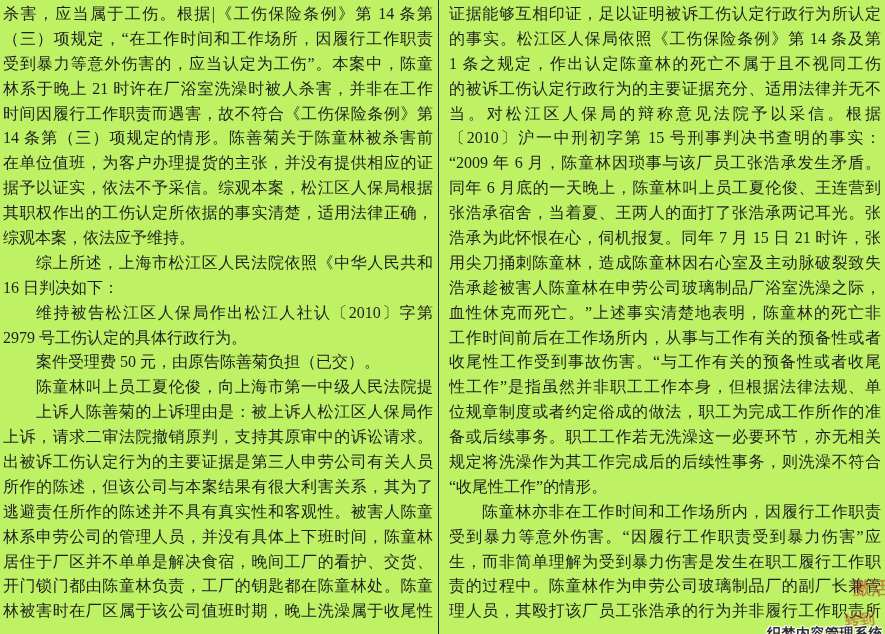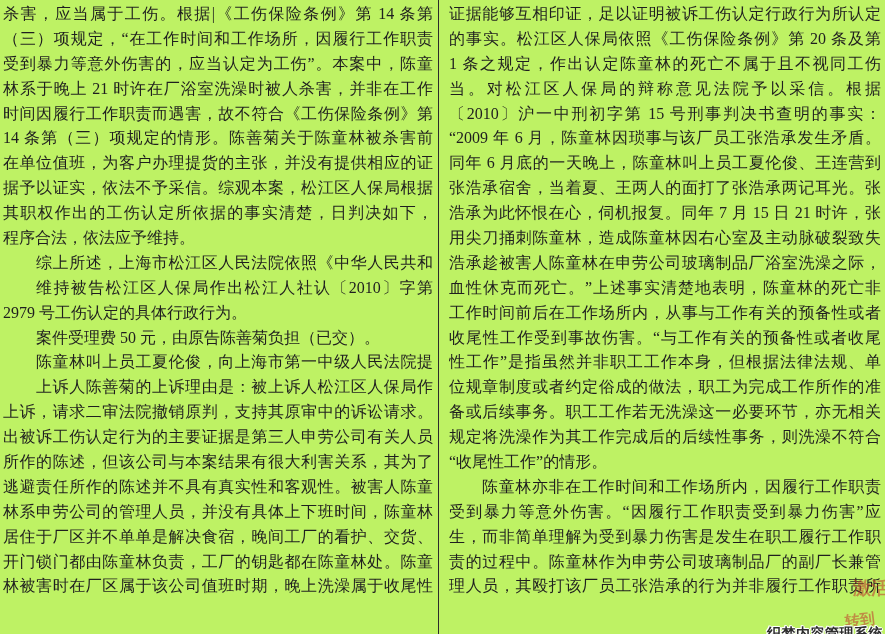--- a/index.html
+++ b/index.html
@@ -69,42 +69,44 @@
 <div class="page">
   <div class="col col-left">
       <div class="line">杀害，应当属于工伤。根据|《工伤保险条例》第 14 条第</div>
       <div class="line">（三）项规定，“在工作时间和工作场所，因履行工作职责</div>
       <div class="line">受到暴力等意外伤害的，应当认定为工伤”。本案中，陈童</div>
       <div class="line">林系于晚上 21 时许在厂浴室洗澡时被人杀害，并非在工作</div>
       <div class="line">时间因履行工作职责而遇害，故不符合《工伤保险条例》第</div>
       <div class="line">14 条第（三）项规定的情形。陈善菊关于陈童林被杀害前</div>
       <div class="line">在单位值班，为客户办理提货的主张，并没有提供相应的证</div>
       <div class="line">据予以证实，依法不予采信。综观本案，松江区人保局根据</div>
-      <div class="line">其职权作出的工伤认定所依据的事实清楚，日判决如下，</div>
-      <div class="line end">程序合法，依法应予维持。</div>
+      <div class="line">其职权作出的工伤认定所依据的事实清楚，适用法律正确，</div>
+      <div class="line end">综观本案，依法应予维持。</div>
       <div class="line indent">综上所述，上海市松江区人民法院依照《中华人民共和</div>
+      <div class="line end">16 日判决如下：</div>
       <div class="line indent">维持被告松江区人保局作出松江人社认〔2010〕字第</div>
       <div class="line end">2979 号工伤认定的具体行政行为。</div>
       <div class="line indent end">案件受理费 50 元，由原告陈善菊负担（已交）。</div>
       <div class="line indent">陈童林叫上员工夏伦俊，向上海市第一中级人民法院提起</div>
       <div class="line indent">上诉人陈善菊的上诉理由是：被上诉人松江区人保局作</div>
       <div class="line">上诉，请求二审法院撤销原判，支持其原审中的诉讼请求。</div>
       <div class="line">出被诉工伤认定行为的主要证据是第三人申劳公司有关人员</div>
       <div class="line">所作的陈述，但该公司与本案结果有很大利害关系，其为了</div>
       <div class="line">逃避责任所作的陈述并不具有真实性和客观性。被害人陈童</div>
       <div class="line">林系申劳公司的管理人员，并没有具体上下班时间，陈童林</div>
       <div class="line">居住于厂区并不单单是解决食宿，晚间工厂的看护、交货、</div>
       <div class="line">开门锁门都由陈童林负责，工厂的钥匙都在陈童林处。陈童</div>
       <div class="line">林被害时在厂区属于该公司值班时期，晚上洗澡属于收尾性</div>
     </div>
   <div class="divider"></div>
   <div class="col col-right">
       <div class="line">证据能够互相印证，足以证明被诉工伤认定行政行为所认定</div>
-      <div class="line">的事实。松江区人保局依照《工伤保险条例》第 20 条及第</div>
+      <div class="line">的事实。松江区人保局依照《工伤保险条例》第 14 条及第</div>
       <div class="line">1 条之规定，作出认定陈童林的死亡不属于且不视同工伤</div>
+      <div class="line">的被诉工伤认定行政行为的主要证据充分、适用法律并无不</div>
       <div class="line">当。对松江区人保局的辩称意见法院予以采信。根据</div>
       <div class="line">〔2010〕沪一中刑初字第 15 号刑事判决书查明的事实：</div>
       <div class="line">“2009 年 6 月，陈童林因琐事与该厂员工张浩承发生矛盾。</div>
       <div class="line">同年 6 月底的一天晚上，陈童林叫上员工夏伦俊、王连营到</div>
       <div class="line">张浩承宿舍，当着夏、王两人的面打了张浩承两记耳光。张</div>
       <div class="line">浩承为此怀恨在心，伺机报复。同年 7 月 15 日 21 时许，张</div>
       <div class="line">用尖刀捅刺陈童林，造成陈童林因右心室及主动脉破裂致失</div>
       <div class="line">浩承趁被害人陈童林在申劳公司玻璃制品厂浴室洗澡之际，</div>
       <div class="line">血性休克而死亡。”上述事实清楚地表明，陈童林的死亡非</div>
       <div class="line">工作时间前后在工作场所内，从事与工作有关的预备性或者</div>

